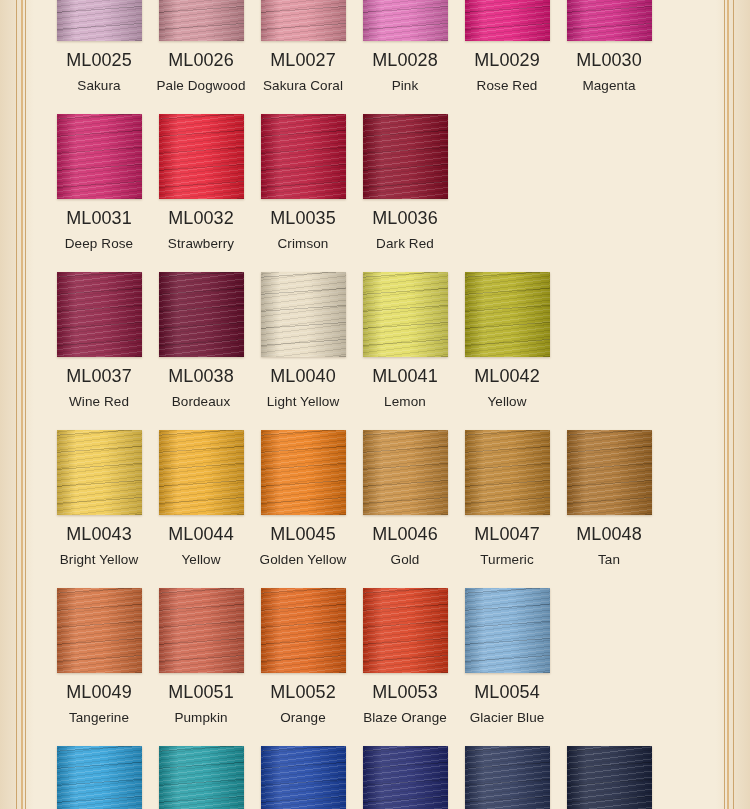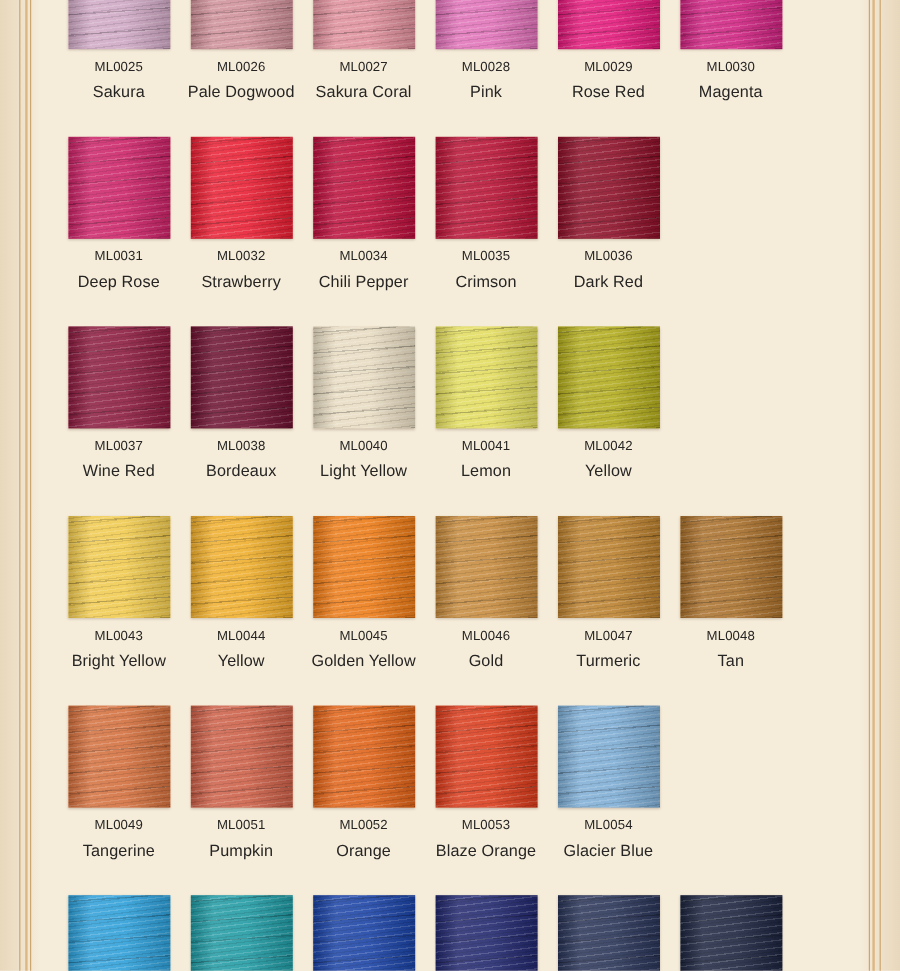--- a/index.html
+++ b/index.html
@@ -120,21 +120,21 @@
         rgba(0,0,0,0) 1px, rgba(0,0,0,0) 17px);
   }
   .code, .cname {
     color: #262523;
     text-align: center;
     width: 116px;
     white-space: nowrap;
     letter-spacing: .1px;
   }
   .code {
-    font-size: 11px;
+    font-size: 18px;
     margin-top: 9px;
   }
   .cname {
     font-size: 13.5px;
     margin-top: 7px;
   }
 </style>
 </head>
 <body>
 
@@ -193,25 +193,20 @@
           <div class="swatch" style="background-color: rgb(204, 36, 104);"></div>
           <div class="code">ML0031</div>
           <div class="cname">Deep Rose</div>
         </div>
         <div class="cell">
           <div class="swatch" style="background-color: rgb(232, 31, 51);"></div>
           <div class="code">ML0032</div>
           <div class="cname">Strawberry</div>
         </div>
         <div class="cell">
-          <div class="swatch" style="background-color: rgb(188, 15, 60);"></div>
-          <div class="code">ML0034</div>
-          <div class="cname">Chili Pepper</div>
-        </div>
-        <div class="cell">
           <div class="swatch" style="background-color: rgb(184, 20, 54);"></div>
           <div class="code">ML0035</div>
           <div class="cname">Crimson</div>
         </div>
         <div class="cell">
           <div class="swatch" style="background-color: rgb(140, 16, 40);"></div>
           <div class="code">ML0036</div>
           <div class="cname">Dark Red</div>
         </div>
       </div>

